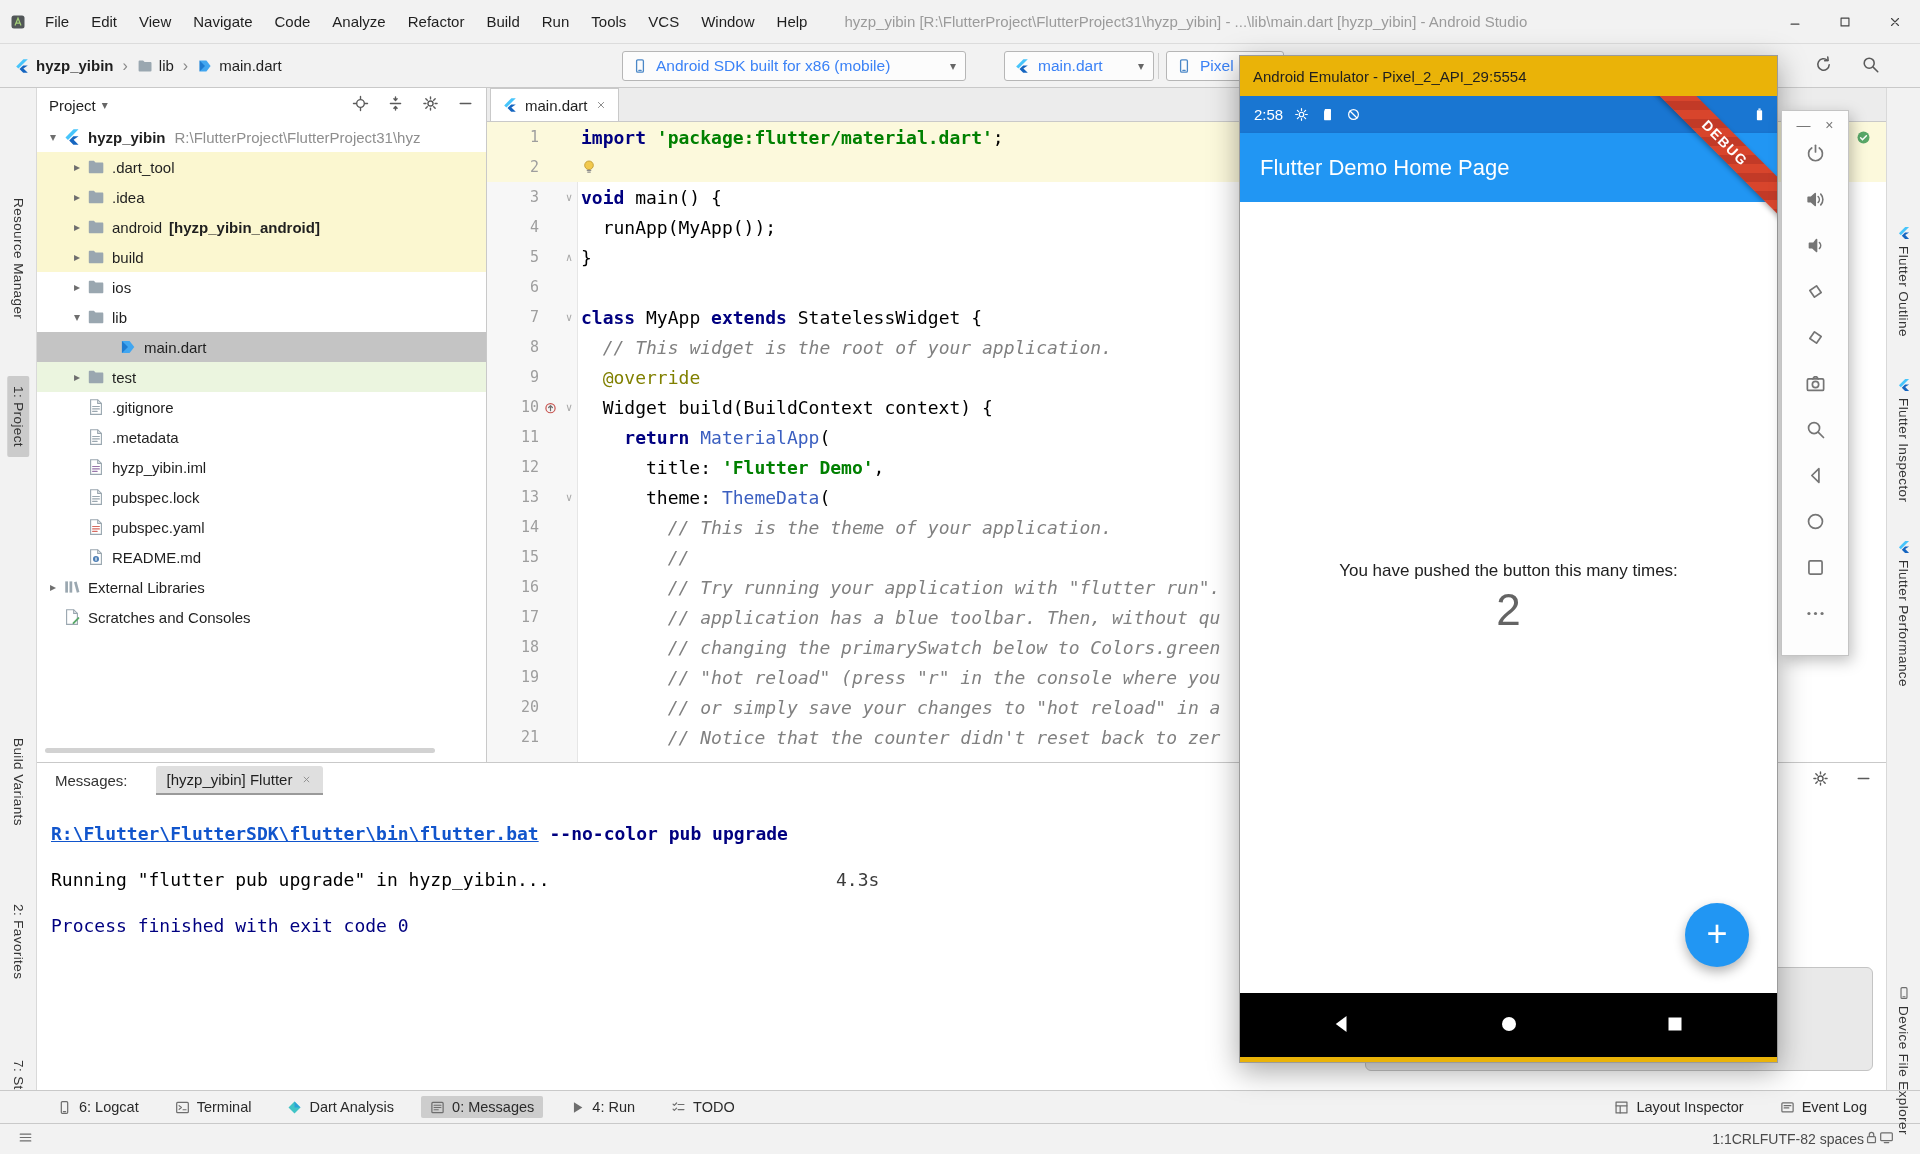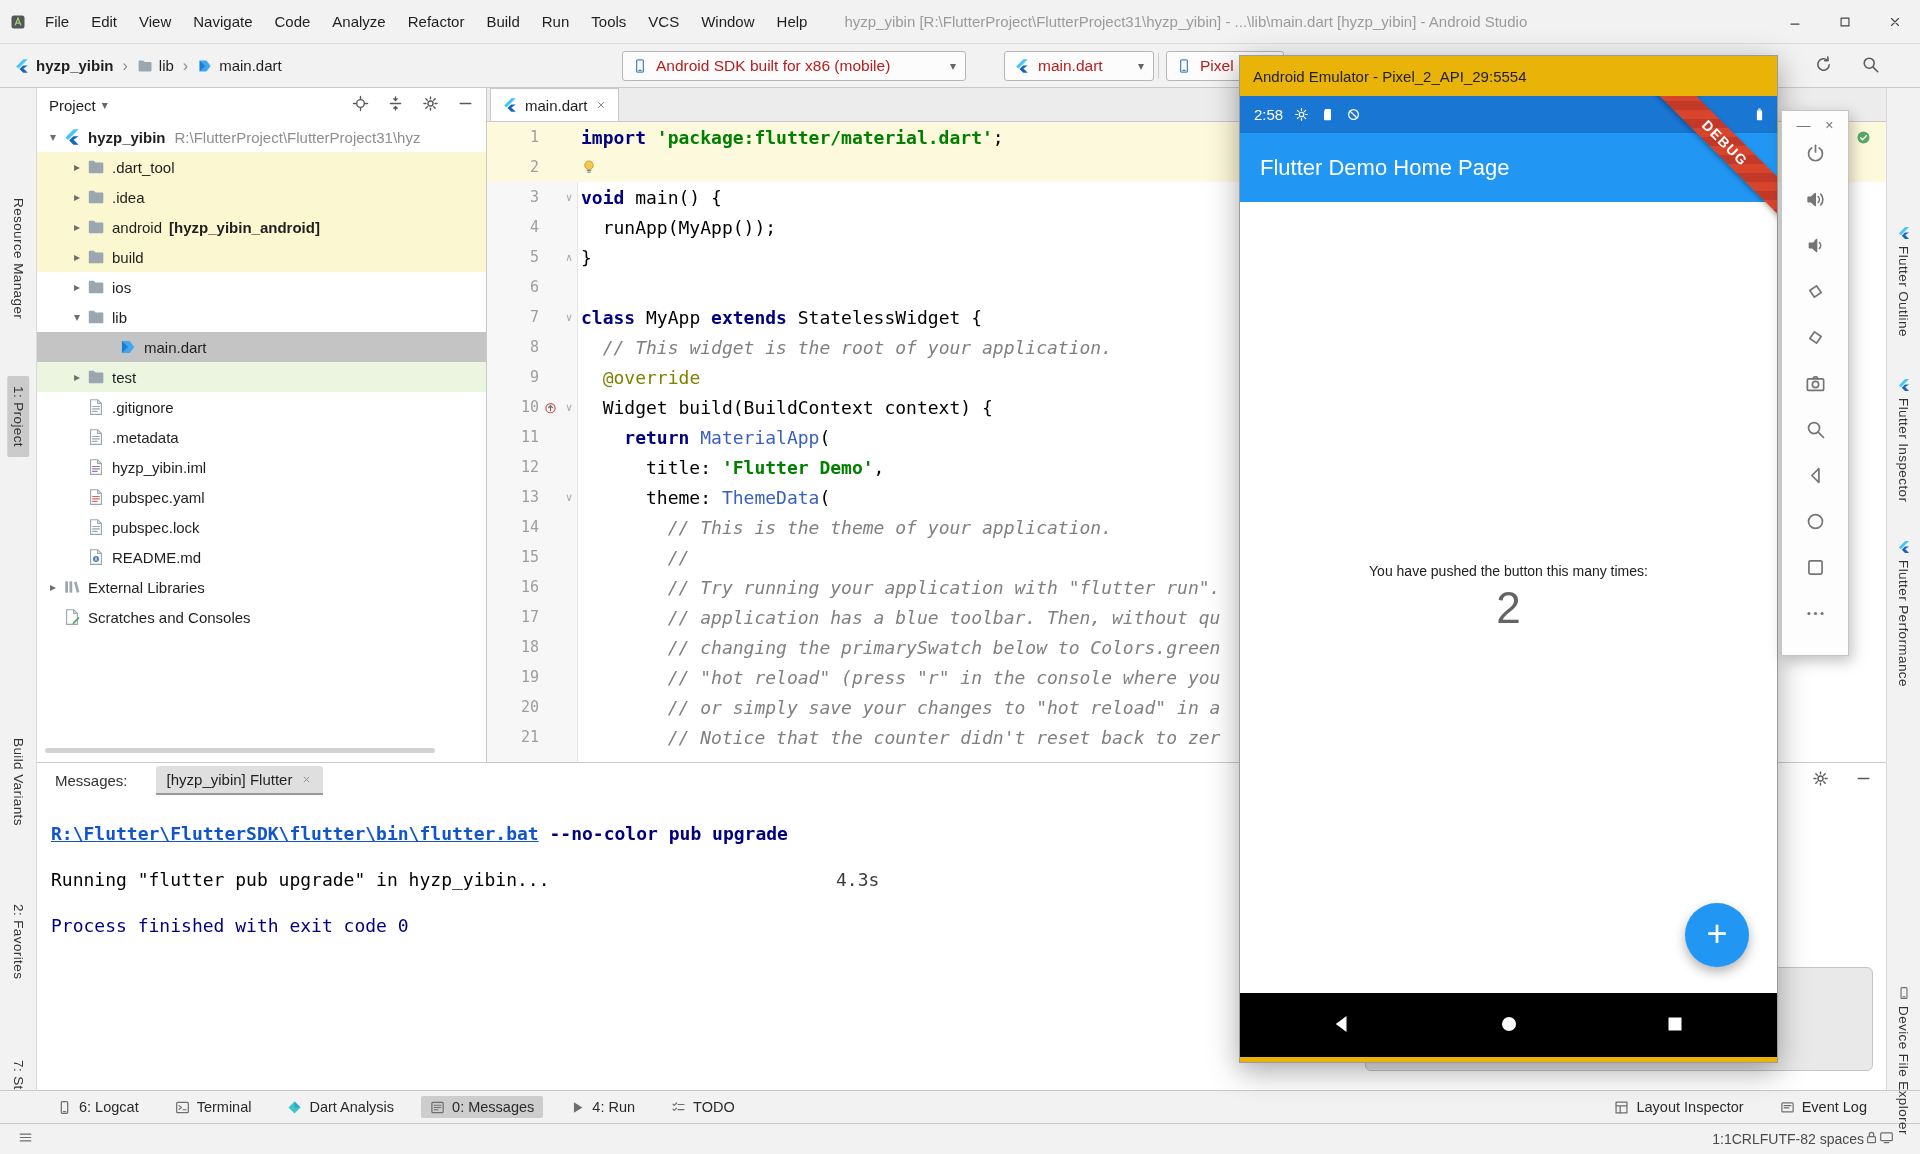--- a/index.html
+++ b/index.html
@@ -20,21 +20,21 @@
   .win-btn { width:50px; height:44px; display:flex; align-items:center; justify-content:center; color:#444; }
   .win-btn .ic { width:14px; height:14px; color:#444; }
 
   
   .toolbar { position:absolute; left:0; top:44px; width:100%; height:44px; background:#F2F2F2; border-bottom:1px solid #C9C9C9; }
   .breadcrumb { position:absolute; left:14px; top:0; height:43px; display:flex; align-items:center; gap:7px; }
   .crumb { display:flex; align-items:center; gap:6px; }
   .crumb.bold .crumb-label { font-weight:bold; }
   .crumb-sep { color:#8A8A8A; font-size:16px; padding:0 2px; }
   .combo { position:absolute; top:7px; height:30px; border:1px solid #B6B6B6; border-radius:3px; background:#FCFCFC; display:flex; align-items:center; gap:8px; padding:0 9px; white-space:nowrap; overflow:hidden; }
-  .combo-label { font-size:15.5px; color:#b91c1c; }
+  .combo-label { font-size:15.5px; color:#3b82f6; }
   .chev { color:#666; font-size:12px; margin-left:auto; }
   .device-combo { left:622px; width:344px; }
   .run-combo { left:1004px; width:150px; }
   .frame-combo { left:1166px; width:118px; }
   .tb-sep { position:absolute; left:1158px; top:9px; width:1px; height:26px; background:#CFCFCF; }
   .tb-right { position:absolute; right:40px; top:0; height:43px; display:flex; align-items:center; gap:28px; }
   .tb-right .ic { width:19px; height:19px; color:#5A5A5A; }
   .device-combo .ic, .frame-combo .ic { color:#4A87C7; }
 
   
@@ -123,21 +123,21 @@
 
   
   .emu { position:absolute; left:1239px; top:55px; width:539px; height:1008px; background:#eab308; border:1px solid #9B9B9B; box-shadow:0 8px 28px rgba(0,0,0,.35); z-index:40; display:flex; flex-direction:column; }
   .emu-title { height:40px; flex:none; display:flex; align-items:center; padding-left:13px; font-size:15px; color:#1F1F1F; }
   .emu-screen { flex:1; margin-bottom:5px; position:relative; overflow:hidden; display:flex; flex-direction:column; background:#FFF; }
   .emu-status { height:37px; flex:none; background:var(--statusblue,#1976D2); color:#FFF; display:flex; align-items:center; padding:0 10px 0 14px; gap:11px; font-size:15px; }
   .emu-status .ic { width:15px; height:15px; color:#FFF; }
   .emu-status .spacer { flex:1; }
   .emu-appbar { height:69px; flex:none; background:var(--appbar,#2196F3); color:#FFF; display:flex; align-items:center; padding-left:20px; font-size:22px; font-weight:500; box-shadow:0 2px 4px rgba(0,0,0,.18); }
   .emu-body { flex:1; position:relative; background:#FFF; display:flex; flex-direction:column; align-items:center; justify-content:center; }
-  .emu-body-text { font-size:14px; color:#212121; }
+  .emu-body-text { font-size:17px; color:#212121; }
   .emu-counter { font-size:44px; color:#646464; margin-top:4px; }
   .emu-fab { position:absolute; right:28px; bottom:26px; width:64px; height:64px; border-radius:50%; background:var(--fab,#2196F3); color:#FFF; display:flex; align-items:center; justify-content:center; box-shadow:0 5px 12px rgba(0,0,0,.3); }
   .emu-fab span { font-size:36px; font-weight:300; margin-top:-3px; }
   .emu-nav { height:64px; flex:none; background:#000; display:flex; align-items:center; justify-content:space-between; padding:0 92px; }
   .emu-nav .ic { width:20px; height:20px; color:#FFF; }
   .debug-ribbon { position:absolute; top:34px; right:-58px; width:220px; transform:rotate(45deg); background:repeating-linear-gradient(135deg, var(--debug,#D8452C) 0 9px, #C23A27 9px 18px); color:#FFF; text-align:center; font-size:14px; font-weight:bold; letter-spacing:1.5px; padding:5px 0; box-shadow:0 2px 5px rgba(0,0,0,.3); z-index:5; }
 
   .emu-toolbar { position:absolute; left:1781px; top:110px; width:68px; height:546px; background:#FDFDFD; border:1px solid #C4C4C4; box-shadow:3px 5px 14px rgba(0,0,0,.25); z-index:45; display:flex; flex-direction:column; align-items:center; padding-top:3px; }
   .emu-tb-head { width:100%; height:22px; display:flex; justify-content:space-evenly; align-items:center; color:#777; font-size:14px; }
   .emu-tb-icons { display:flex; flex-direction:column; gap:24px; margin-top:6px; align-items:center; }
@@ -441,35 +441,35 @@
             </svg>
           </span>
           <span class="t-label">hyzp_yibin.iml</span>
         </div>
         <div class="tree-row indent-1">
           <span class="expander"></span>
           <span class="ic" style="width: 18px; height: 18px;">
             <svg viewBox="0 0 16 16">
               <path d="M3.2 1.5h6.3l3.3 3.3v9.7H3.2z" fill="#fff" stroke="#9AA7B0"></path>
               <path d="M9.5 1.5v3.3h3.3" fill="none" stroke="#9AA7B0"></path>
-              <path d="M5 7.5h6M5 9.7h6M5 11.9h4" stroke="#D66A60" stroke-linecap="round"></path>
-            </svg>
-          </span>
-          <span class="t-label">pubspec.yaml</span>
+              <path d="M5 7.5h6M5 9.7h6M5 11.9h4" stroke="#9AA7B0" stroke-linecap="round"></path>
+            </svg>
+          </span>
+          <span class="t-label">pubspec.lock</span>
         </div>
         <div class="tree-row indent-1">
           <span class="expander"></span>
           <span class="ic" style="width: 18px; height: 18px;">
             <svg viewBox="0 0 16 16">
               <path d="M3.2 1.5h6.3l3.3 3.3v9.7H3.2z" fill="#fff" stroke="#9AA7B0"></path>
               <path d="M9.5 1.5v3.3h3.3" fill="none" stroke="#9AA7B0"></path>
-              <path d="M5 7.5h6M5 9.7h6M5 11.9h4" stroke="#9AA7B0" stroke-linecap="round"></path>
-            </svg>
-          </span>
-          <span class="t-label">pubspec.lock</span>
+              <path d="M5 7.5h6M5 9.7h6M5 11.9h4" stroke="#D66A60" stroke-linecap="round"></path>
+            </svg>
+          </span>
+          <span class="t-label">pubspec.yaml</span>
         </div>
         <div class="tree-row indent-1">
           <span class="expander"></span>
           <span class="ic" style="width: 18px; height: 18px;">
             <svg viewBox="0 0 16 16">
               <path d="M3.2 1.5h6.3l3.3 3.3v9.7H3.2z" fill="#fff" stroke="#9AA7B0"></path>
               <path d="M9.5 1.5v3.3h3.3" fill="none" stroke="#9AA7B0"></path>
               <circle cx="8" cy="9.8" r="2.7" fill="#4D7FB6" stroke="none"></circle>
               <path d="M8 8.8v2" stroke="#fff" stroke-linecap="round"></path>
             </svg>

